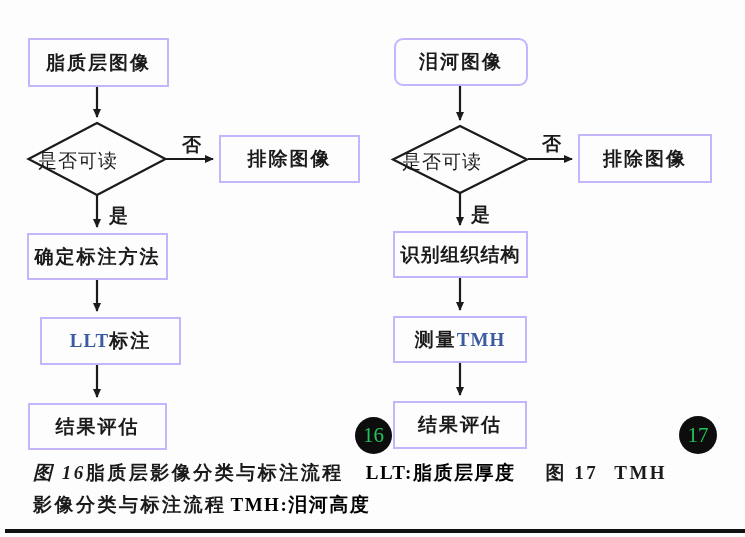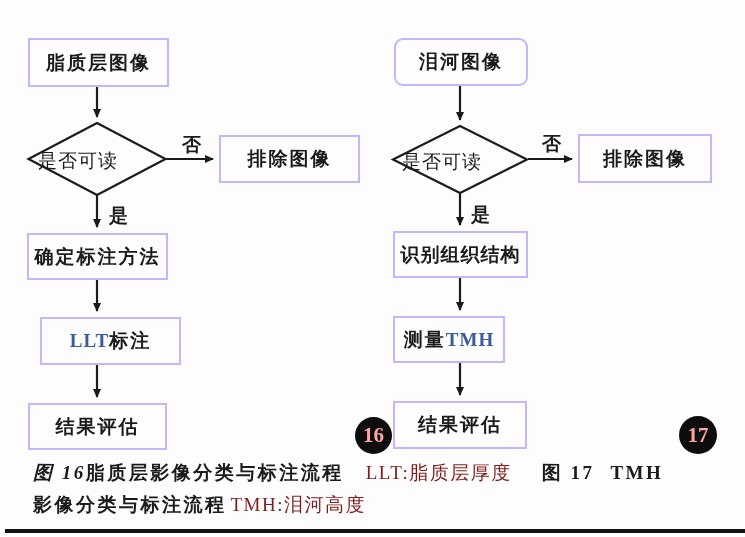--- a/index.html
+++ b/index.html
@@ -15,29 +15,29 @@
     font-weight:700;font-size:19px;letter-spacing:2px;white-space:nowrap;
   }
   .accent{color:#3a5ba0;font-family:"Liberation Serif","DejaVu Serif",serif;letter-spacing:1px;}
   .decision-text{
     position:absolute;font-weight:400;font-size:19px;letter-spacing:1px;
   }
   .branch-label{
     position:absolute;font-weight:700;font-size:19px;
   }
   .badge{
-    position:absolute;border-radius:50%;background:#0d0d0d;color:#fca5a5;
+    position:absolute;border-radius:50%;background:#0d0d0d;color:#22c55e;
     display:flex;align-items:center;justify-content:center;
-    font-family:"Liberation Serif","DejaVu Serif",serif;font-weight:700;font-size:21px;
+    font-family:"Liberation Serif","DejaVu Serif",serif;font-weight:400;font-size:21px;
   }
   .caption-line{
     position:absolute;white-space:nowrap;font-size:19px;
   }
   .cap-bold{font-family:"Liberation Serif","DejaVu Serif",sans-serif;font-weight:700;letter-spacing:2.5px;}
-  .cap-reg{font-family:"Liberation Serif","DejaVu Serif",serif;font-weight:400;letter-spacing:1.5px;color:#7f1d1d;}
+  .cap-reg{font-family:"Liberation Serif","DejaVu Serif",serif;font-weight:700;letter-spacing:1.5px;color:#000000;}
   .gap14{margin-right:0;font-style:italic;} .gap16{margin-right:16px;padding-left:8px;}
   .gap18{margin-right:4px;} .gap22{margin-right:22px;}
   #bottom-rule{position:absolute;left:5px;top:529px;width:740px;height:4px;background:#111;}
 </style>
 </head>
 <body>
 
 <div id="stage">
 
   <svg id="connector-layer" viewBox="0 0 745 537" xmlns="http://www.w3.org/2000/svg">
@@ -90,21 +90,21 @@
   <div class="decision-text" style="left:402px;top:149px;width:116px;">是否可读</div>
 
   <div class="branch-label" style="left:542px;top:131px;">否</div>
 
   <div class="fbox" style="left:578px;top:134px;width:134px;height:49px;">排除图像</div>
 
   <div class="branch-label" style="left:471px;top:202px;">是</div>
 
   <div class="fbox" style="left:393px;top:231px;width:135px;height:47px;letter-spacing:1px;">识别组织结构</div>
 
-  <div class="fbox" style="left:393px;top:316px;width:112px;height:47px;">
+  <div class="fbox" style="left:393px;top:316px;width:134px;height:47px;">
     <span>测量</span>
       <span class="accent">TMH</span>
   </div>
 
   <div class="fbox" style="left:393px;top:401px;width:134px;height:48px;">结果评估</div>
 
   <div class="badge" style="left:679px;top:416px;width:38px;height:38px;">17</div>
 
   <div class="caption-line" style="left:33px;top:460px;">
     <span class="cap-bold gap14">图 16</span><span class="cap-bold gap22">脂质层影像分类与标注流程</span><span class="cap-reg gap22">LLT:脂质层厚度</span><span class="cap-bold gap16">图 17</span><span class="cap-bold">TMH</span>

